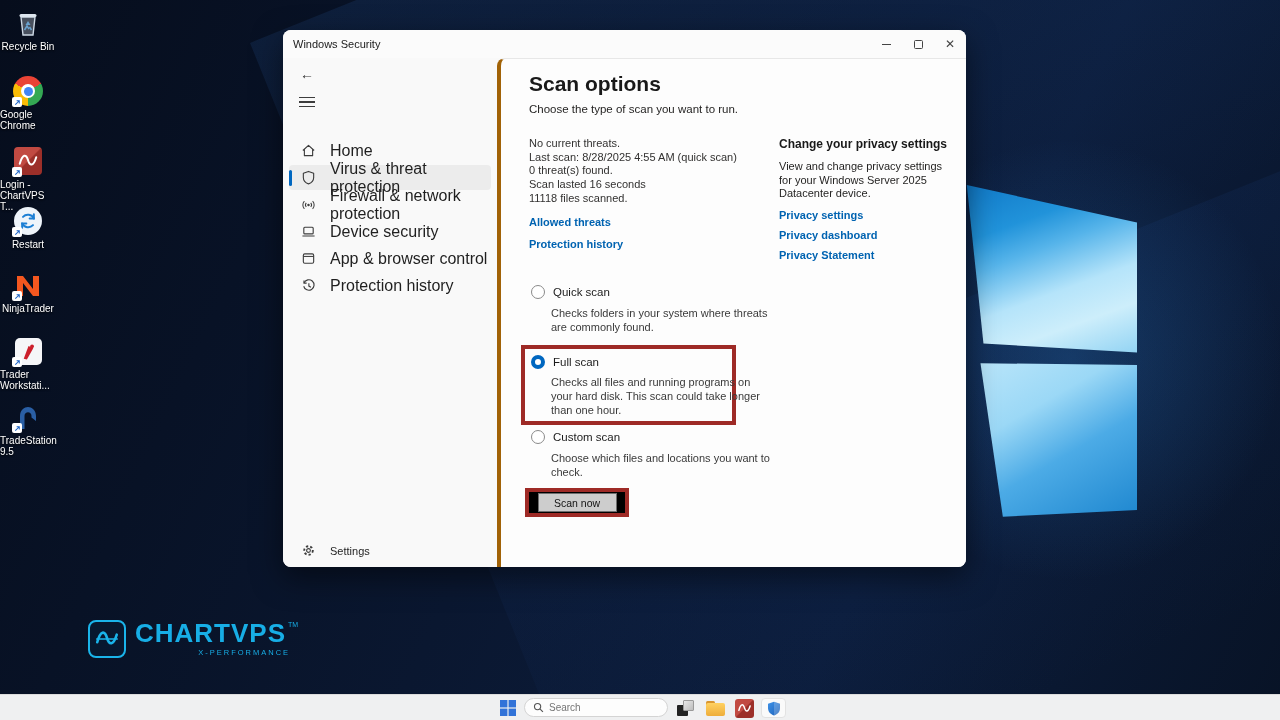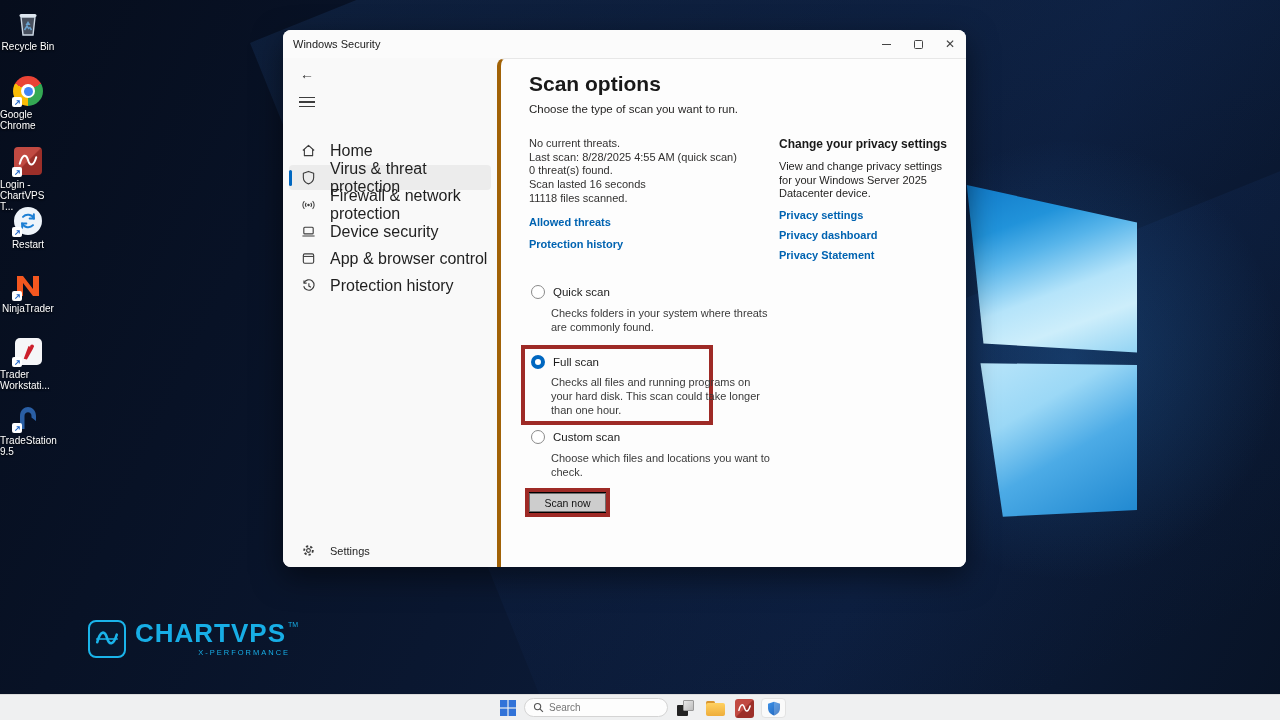--- a/index.html
+++ b/index.html
@@ -92,26 +92,26 @@
   #privacy-body { margin-top:9px; font-size:11px; color:#201f1e; line-height:13.5px; width:172px; }
   .plink { font-size:11px; font-weight:600; color:#0063b1; margin-top:8px; cursor:pointer; }
 
   .radio { width:14px; height:14px; border-radius:50%; background:#fff; border:1px solid #8a8a8a; flex:0 0 auto; }
   .radio.on { border:4px solid #0067c0; }
   .opt-label { font-size:11.5px; color:#1b1b1b; }
   .opt-desc { font-size:11px; color:#3a3a3a; line-height:13.8px; }
 
   #opt-quick { position:absolute; left:30px; top:226px; display:flex; align-items:center; gap:8px; }
   #desc-quick { position:absolute; left:50px; top:248px; width:220px; }
-  #fullscan-box { position:absolute; left:20px; top:286px; width:192px; height:80px; border:4px solid #9e2a26; background:#fdfdfd; }
+  #fullscan-box { position:absolute; left:20px; top:286px; width:215px; height:80px; border:4px solid #9e2a26; background:#fdfdfd; }
   #opt-full { position:absolute; left:6px; top:6px; display:flex; align-items:center; gap:8px; }
   #desc-full { position:absolute; left:26px; top:27px; width:210px; }
   #opt-custom { position:absolute; left:30px; top:371px; display:flex; align-items:center; gap:8px; }
   #desc-custom { position:absolute; left:50px; top:393px; width:220px; }
-  #scannow-box { position:absolute; left:24px; top:429px; width:85px; height:29px; border:4px solid #9e2a26;
+  #scannow-box { position:absolute; left:24px; top:429px; width:104px; height:29px; border:4px solid #9e2a26;
                  display:flex; align-items:center; justify-content:center; background:#000000; }
   #scannow-btn { width:79px; height:19px; background:#cdcdcd; border:1px solid #6e6e6e; font-size:10.5px;
                  color:#111; display:flex; align-items:center; justify-content:center; cursor:pointer; }
 
   
   #taskbar { position:absolute; left:0; top:694px; width:1280px; height:26px; background:#eff0f1;
              border-top:1px solid #dcdcdc; z-index:20; }
   #start-btn { position:absolute; left:500px; top:5px; width:16px; height:16px; }
   #searchbox { position:absolute; left:524px; top:3px; width:144px; height:19px; background:#fdfdfd;
                border:1px solid #d4d4d4; border-radius:10px; display:flex; align-items:center; padding-left:8px; gap:5px; }

